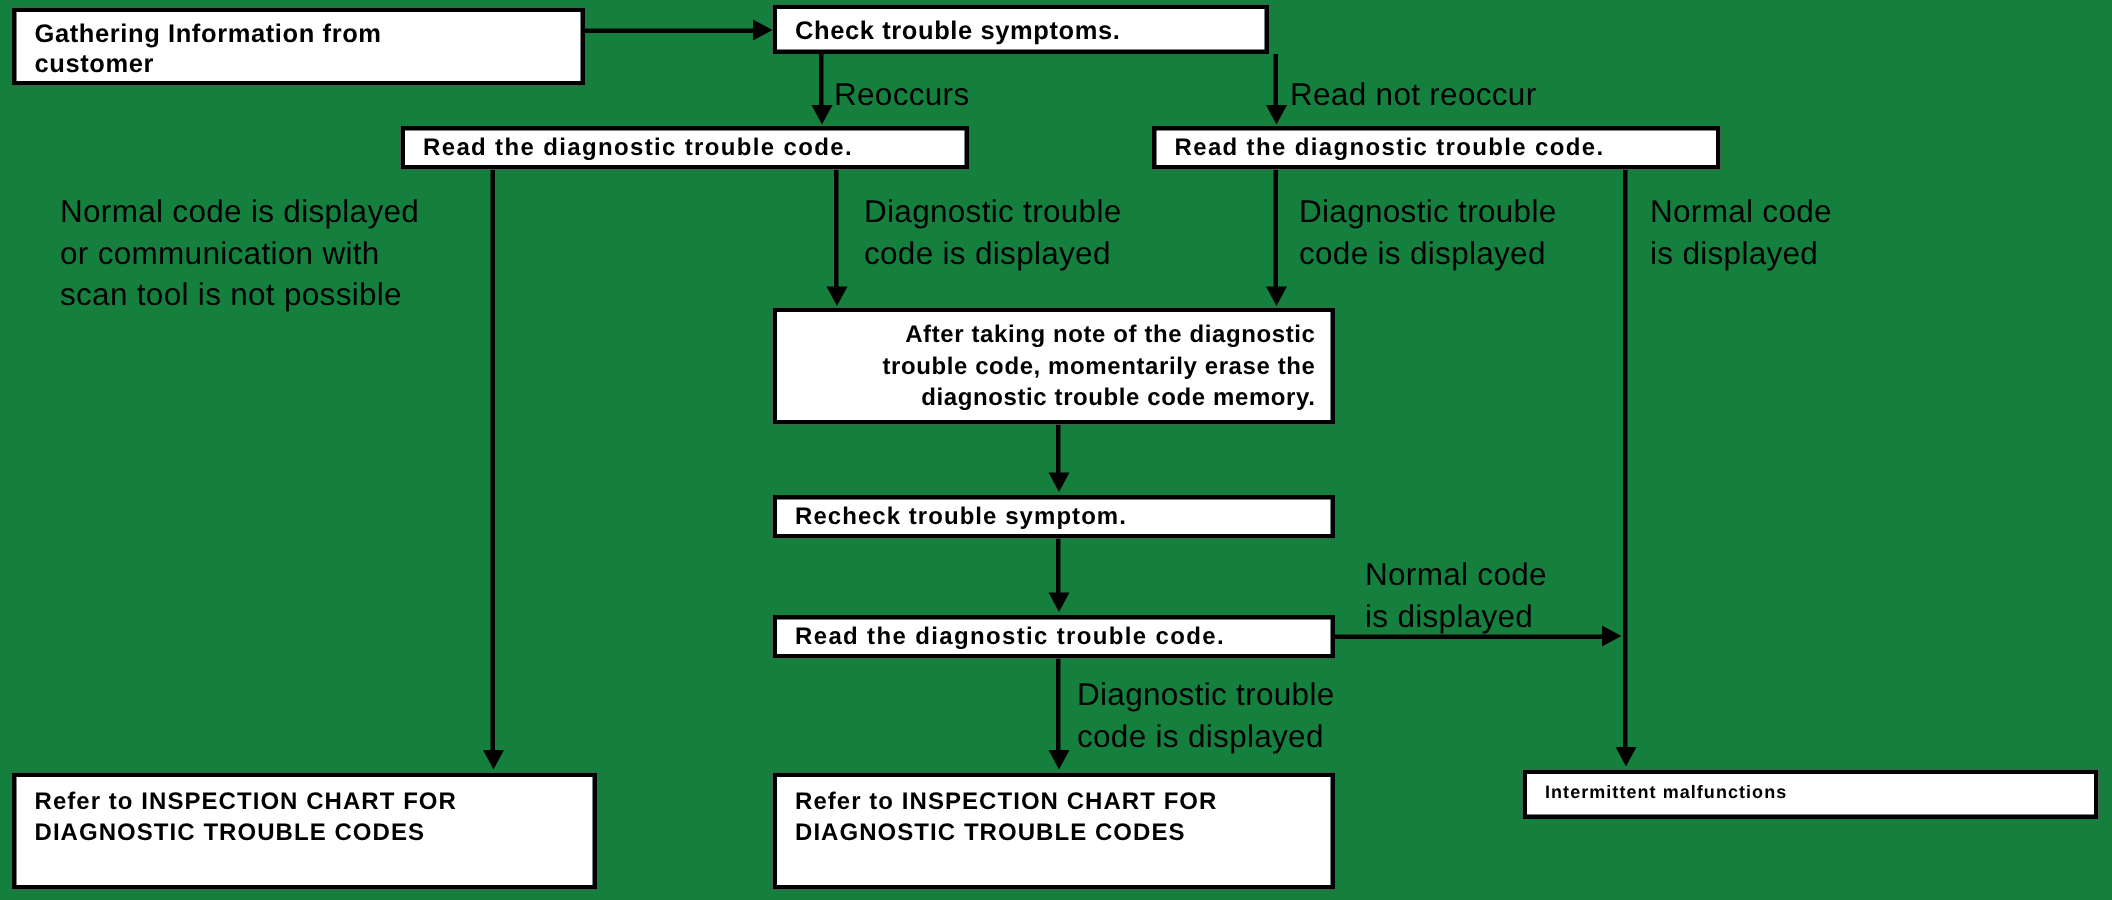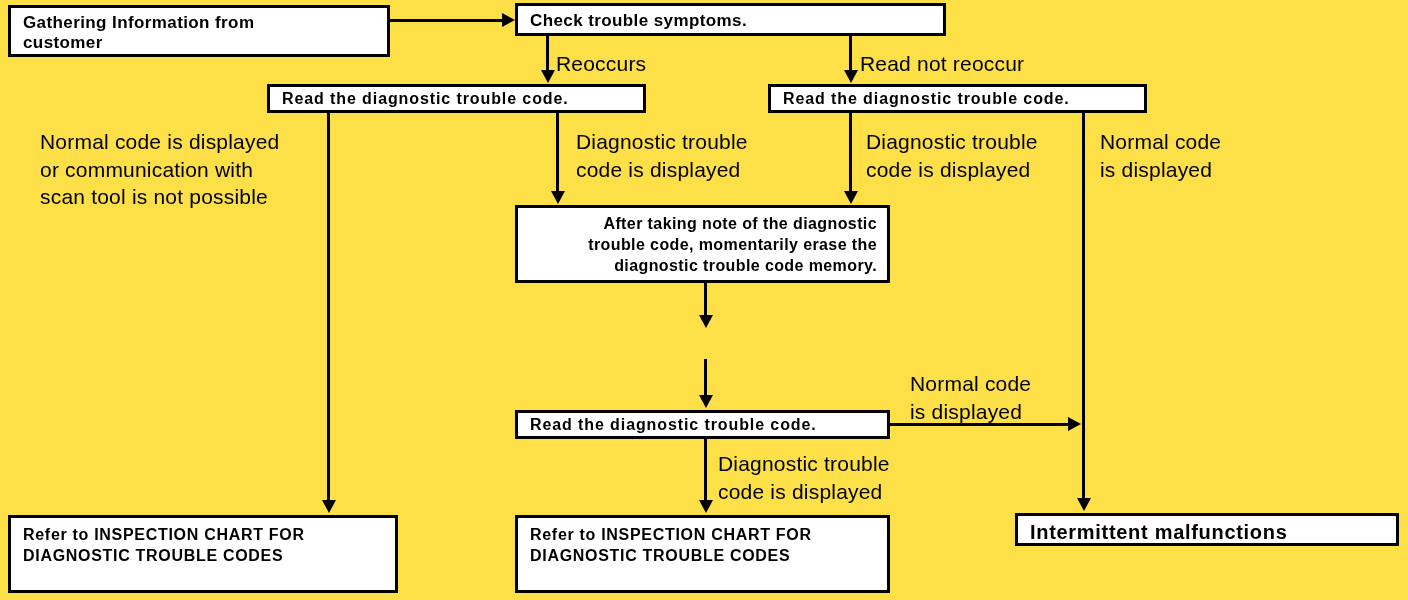--- a/index.html
+++ b/index.html
@@ -4,21 +4,21 @@
 <style>
   html, body {
     margin: 0;
     padding: 0;
     background: #ffffff;
   }
   #canvas {
     position: relative;
     width: 1408px;
     height: 600px;
-    background: #fde047;
+    background: #15803d;
     font-family: "Liberation Sans", sans-serif;
     color: #000000;
     overflow: hidden;
   }
   
   .node {
     position: absolute;
     box-sizing: border-box;
     border: 3px solid #000000;
     background: #ffffff;
@@ -101,40 +101,41 @@
 
   <div class="hline" style="left:890px; top:423px; width:180px;"></div>
   <div class="arrow-right" style="left:1068px; top:417px;"></div>
 
   <div class="vline" style="left:704px; top:439px; height:65px;"></div>
   <div class="arrow-down" style="left:699px; top:500px;"></div>
 
   <div class="node" style="left:8px; top:5px; width:382px; height:52px; font-size:17px;">Gathering Information from
 customer</div>
 
-  <div class="node" style="left:515px; top:3px; width:431px; height:33px; font-size:17px;">Check trouble symptoms.</div>
+  <div class="node" style="left:515px; top:3px; width:331px; height:33px; font-size:17px;">Check trouble symptoms.</div>
 
   <div class="node" style="left:267px; top:84px; width:379px; height:29px; font-size:16px; padding-top:3px; letter-spacing:0.9px;">Read the diagnostic trouble code.</div>
 
   <div class="node" style="left:768px; top:84px; width:379px; height:29px; font-size:16px; padding-top:3px; letter-spacing:0.9px;">Read the diagnostic trouble code.</div>
 
   <div class="node" style="left:515px; top:205px; width:375px; height:78px; font-size:16px; line-height:1.32; padding-top:5px;text-align:right;">After taking note of the diagnostic
 trouble code, momentarily erase the
 diagnostic trouble code memory.</div>
 
+  <div class="node" style="left:515px; top:330px; width:375px; height:29px; font-size:16px; padding-top:3px; letter-spacing:0.7px;">Recheck trouble symptom.</div>
 
   <div class="node" style="left:515px; top:410px; width:375px; height:29px; font-size:16px; padding-top:3px; letter-spacing:0.9px;">Read the diagnostic trouble code.</div>
 
   <div class="node" style="left:8px; top:515px; width:390px; height:78px; font-size:16px; line-height:1.34; padding-top:6px; letter-spacing:0.7px;">Refer to INSPECTION CHART FOR
 DIAGNOSTIC  TROUBLE  CODES</div>
 
   <div class="node" style="left:515px; top:515px; width:375px; height:78px; font-size:16px; line-height:1.34; padding-top:6px; letter-spacing:0.7px;">Refer to INSPECTION CHART FOR
 DIAGNOSTIC  TROUBLE  CODES</div>
 
-  <div class="node" style="left:1015px; top:513px; width:384px; height:33px; font-size:20px; padding-top:5px; letter-spacing:0.7px;">Intermittent malfunctions</div>
+  <div class="node" style="left:1015px; top:513px; width:384px; height:33px; font-size:12px; padding-top:5px; letter-spacing:0.7px;">Intermittent malfunctions</div>
 
   <div class="elabel" style="left:556px; top:51px; font-size:21px;">Reoccurs</div>
 
   <div class="elabel" style="left:860px; top:51px; font-size:21px;">Read not reoccur</div>
 
   <div class="elabel" style="left:40px; top:128px; font-size:21px; line-height:1.32;">Normal code is displayed
 or communication with
 scan tool is not possible</div>
 
   <div class="elabel" style="left:576px; top:128px; font-size:21px; line-height:1.32;">Diagnostic trouble

